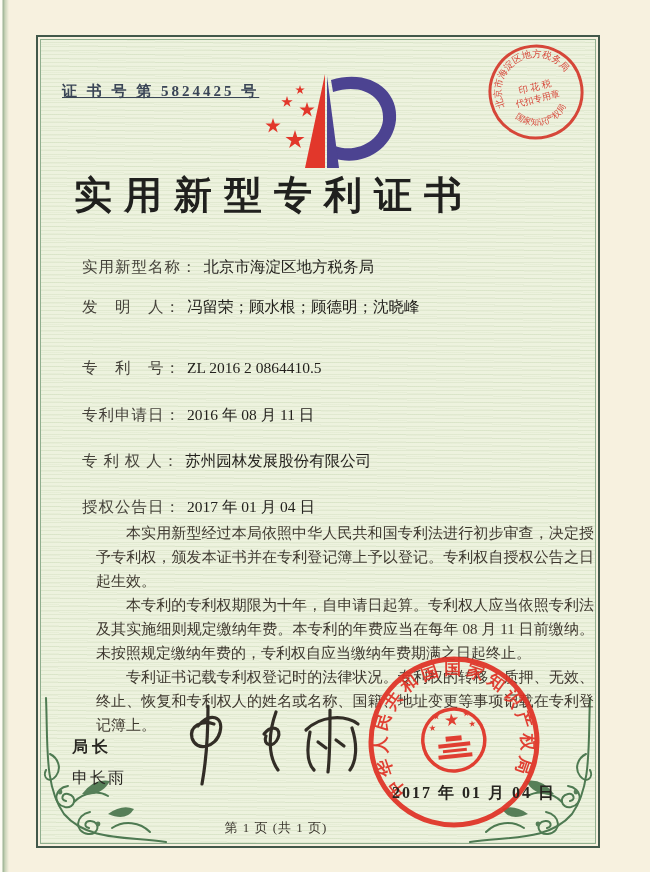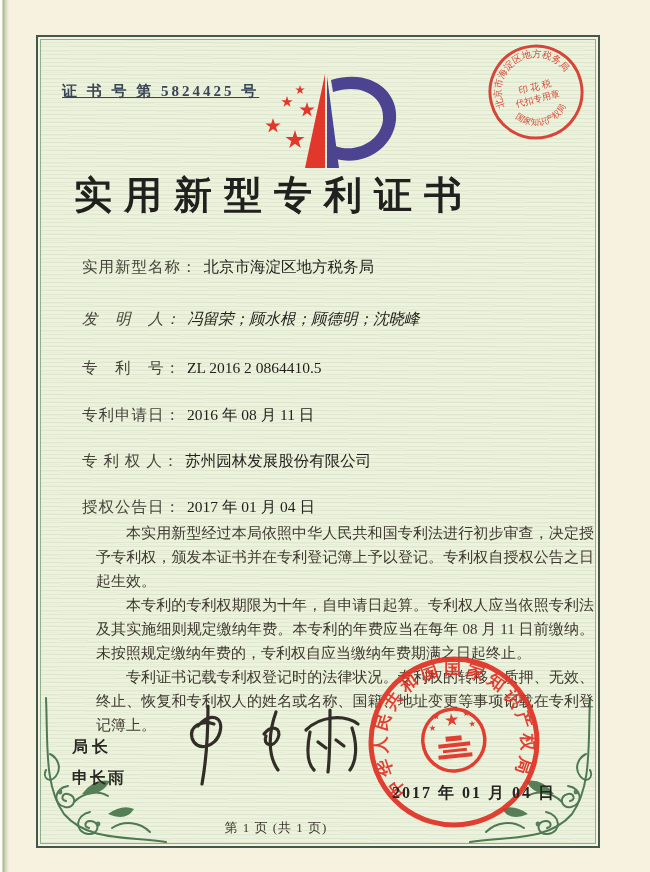--- a/index.html
+++ b/index.html
@@ -43,33 +43,33 @@
     transform:rotate(-14deg); opacity:0.92;
   }
   .title {
     position:absolute; left:0; top:170px; width:525px;
     text-align:center; font-size:38px; font-weight:bold;
     letter-spacing:12px; color:#20201e; text-indent:12px;padding-left:11px;
   }
   .field { position:absolute; left:62px; font-size:15.5px; color:#262420; white-space:nowrap; }
   .field .flabel { color:#45423a; letter-spacing:1px;margin-left:20px; }
   .field .fvalue { margin-left:6px; color:#23211d; }
-  .f0 { top:257px; } .f1 { top:309px;font-style:italic; } .f2 { top:358px; }
+  .f0 { top:257px; } .f1 { top:297px; } .f2 { top:358px; }
   .f3 { top:405px; } .f4 { top:451px; } .f5 { top:497px; }
 
   .body-text {
     position:absolute; left:60px; top:521px; width:534px;
     font-size:15px; line-height:24px; color:#3e382f;
     text-align:justify;
   }
   .body-text p { text-indent:2em;margin-left:36px; }
 
   .officer { position:absolute; left:72px; top:737px; font-family:"Liberation Sans", sans-serif; }
   .officer .otitle { font-size:16px; font-weight:bold; color:#2a2823; letter-spacing:4px; }
-  .officer .oname  { font-size:16px; font-weight:bold; color:#2a2823; letter-spacing:2px; margin-top:10px; }
+  .officer .oname  { font-size:16px; font-weight:normal; color:#2a2823; letter-spacing:2px; margin-top:10px; }
   .signature { position:absolute; left:168px; top:700px; width:200px; height:100px; }
 
   .big-seal { position:absolute; left:366px; top:654px; width:176px; height:176px; opacity:0.93; transform:rotate(-6deg); }
   .seal-date {
     position:absolute; left:392px; top:783px;
     font-size:16px; font-weight:bold; letter-spacing:2px; color:#272520;
     white-space:nowrap;
   }
   .footer {
     position:absolute; left:0; top:819px; width:552px;

